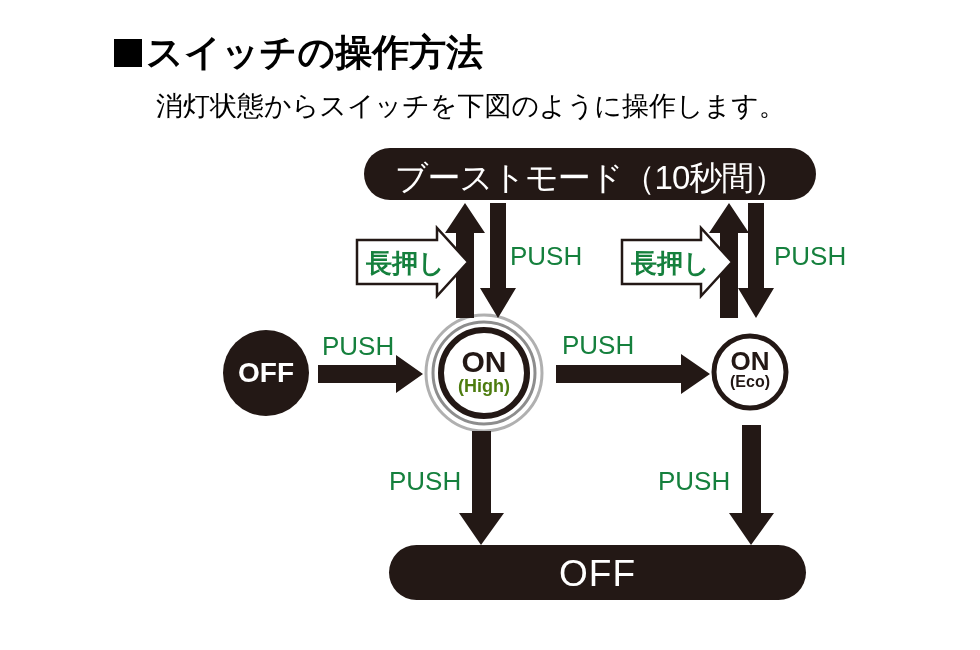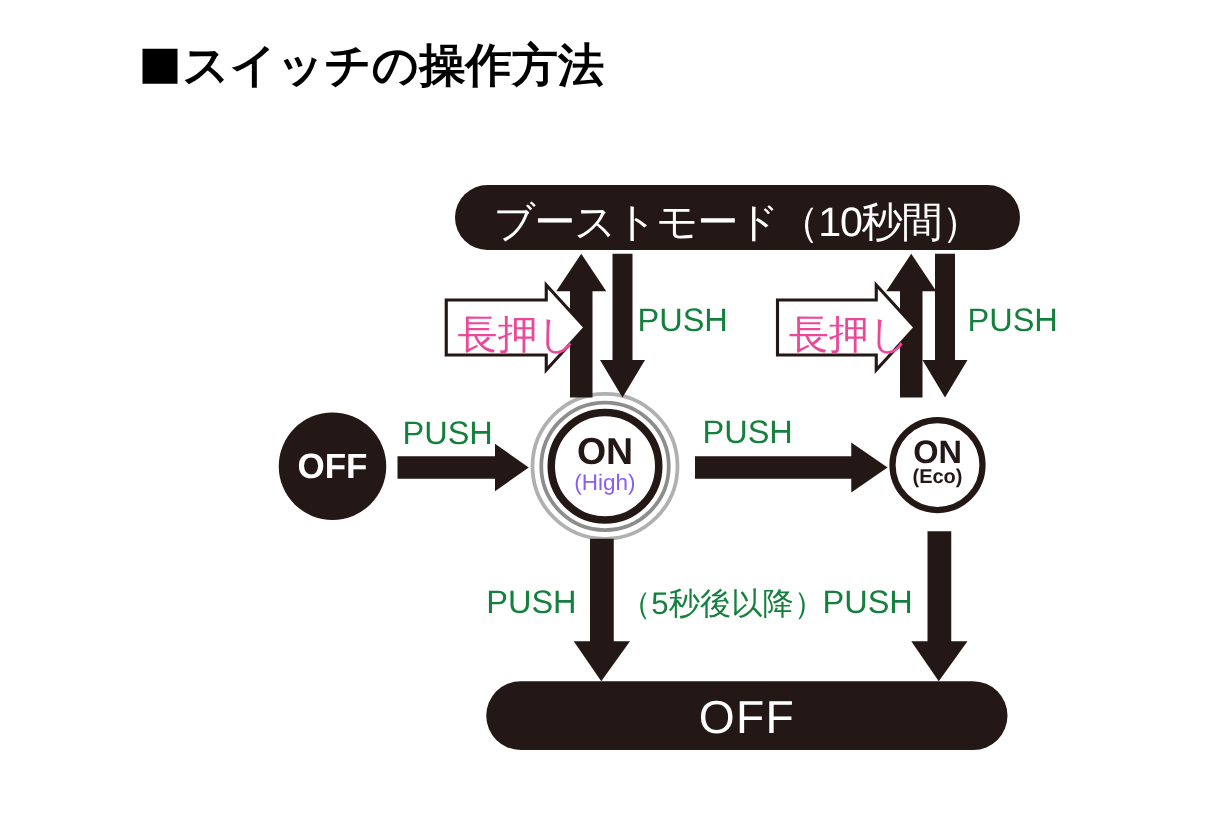--- a/index.html
+++ b/index.html
@@ -56,21 +56,21 @@
   #off-node-label{
     left:180px;top:357px;width:84px;
     color:#ffffff;font-weight:bold;font-size:28px;letter-spacing:0px;
   }
   #on-high-main{
     left:398px;top:345px;width:84px;
     color:#231815;font-weight:bold;font-size:30px;
   }
   #on-high-sub{
     left:398px;top:376px;width:84px;
-    color:#8b5cf6;font-weight:normal;font-size:18px;
+    color:#4d7c0f;font-weight:bold;font-size:18px;
   }
   #on-eco-main{
     left:664px;top:346px;width:84px;
     color:#231815;font-weight:bold;font-size:26px;
   }
   #on-eco-sub{
     left:664px;top:373px;width:84px;
     color:#231815;font-weight:bold;font-size:16px;
   }
 
@@ -81,35 +81,36 @@
   #push-left-top{left:466px;top:241px;}
   #push-right-top{left:730px;top:241px;}
   #push-off-to-high{left:278px;top:331px;}
   #push-high-to-eco{left:518px;top:330px;}
   #within5{left:512px;top:382px;font-size:25px;}
   #push-high-down{left:345px;top:466px;}
   #after5{left:452px;top:466px;font-size:25px;}
   #push-eco-down{left:614px;top:466px;}
 
   .hold-text{
-    position:absolute;white-space:nowrap;color:#ec4899;
-    font-size:32px;font-weight:normal;pointer-events:none;
+    position:absolute;white-space:nowrap;color:#15803d;
+    font-size:26px;font-weight:bold;pointer-events:none;
   }
   #hold-left-text{left:322px;top:246px;}
   #hold-right-text{left:587px;top:246px;}
 </style>
 </head>
 <body>
 
 <div id="root">
 
   <div class="heading">
     <span class="sq"></span>
     <span>スイッチの操作方法</span>
   </div>
+  <div class="subheading">消灯状態からスイッチを下図のように操作します。</div>
 
   <svg id="diagram" viewBox="0 0 980 650" xmlns="http://www.w3.org/2000/svg">
 
     <rect x="320" y="148" width="452" height="52" rx="26" ry="26" fill="#231815"></rect>
 
     <rect x="345" y="545" width="417" height="55" rx="27.5" ry="27.5" fill="#231815"></rect>
 
     <circle cx="222" cy="373" r="43" fill="#231815"></circle>
 
     <circle cx="440" cy="373" r="58" fill="none" stroke="#b0b0b0" stroke-width="3"></circle>
@@ -149,19 +150,18 @@
   <div class="node-text" id="on-high-sub">(High)</div>
 
   <div class="node-text" id="on-eco-main">ON</div>
   <div class="node-text" id="on-eco-sub">(Eco)</div>
 
   <div class="edge-text" id="push-left-top">PUSH</div>
   <div class="edge-text" id="push-right-top">PUSH</div>
   <div class="edge-text" id="push-off-to-high">PUSH</div>
   <div class="edge-text" id="push-high-to-eco">PUSH</div>
   <div class="edge-text" id="push-high-down">PUSH</div>
-  <div class="edge-text" id="after5">（5秒後以降）</div>
   <div class="edge-text" id="push-eco-down">PUSH</div>
 
   <div class="hold-text" id="hold-left-text">長押し</div>
   <div class="hold-text" id="hold-right-text">長押し</div>
 
 </div>
 
 </body></html>

